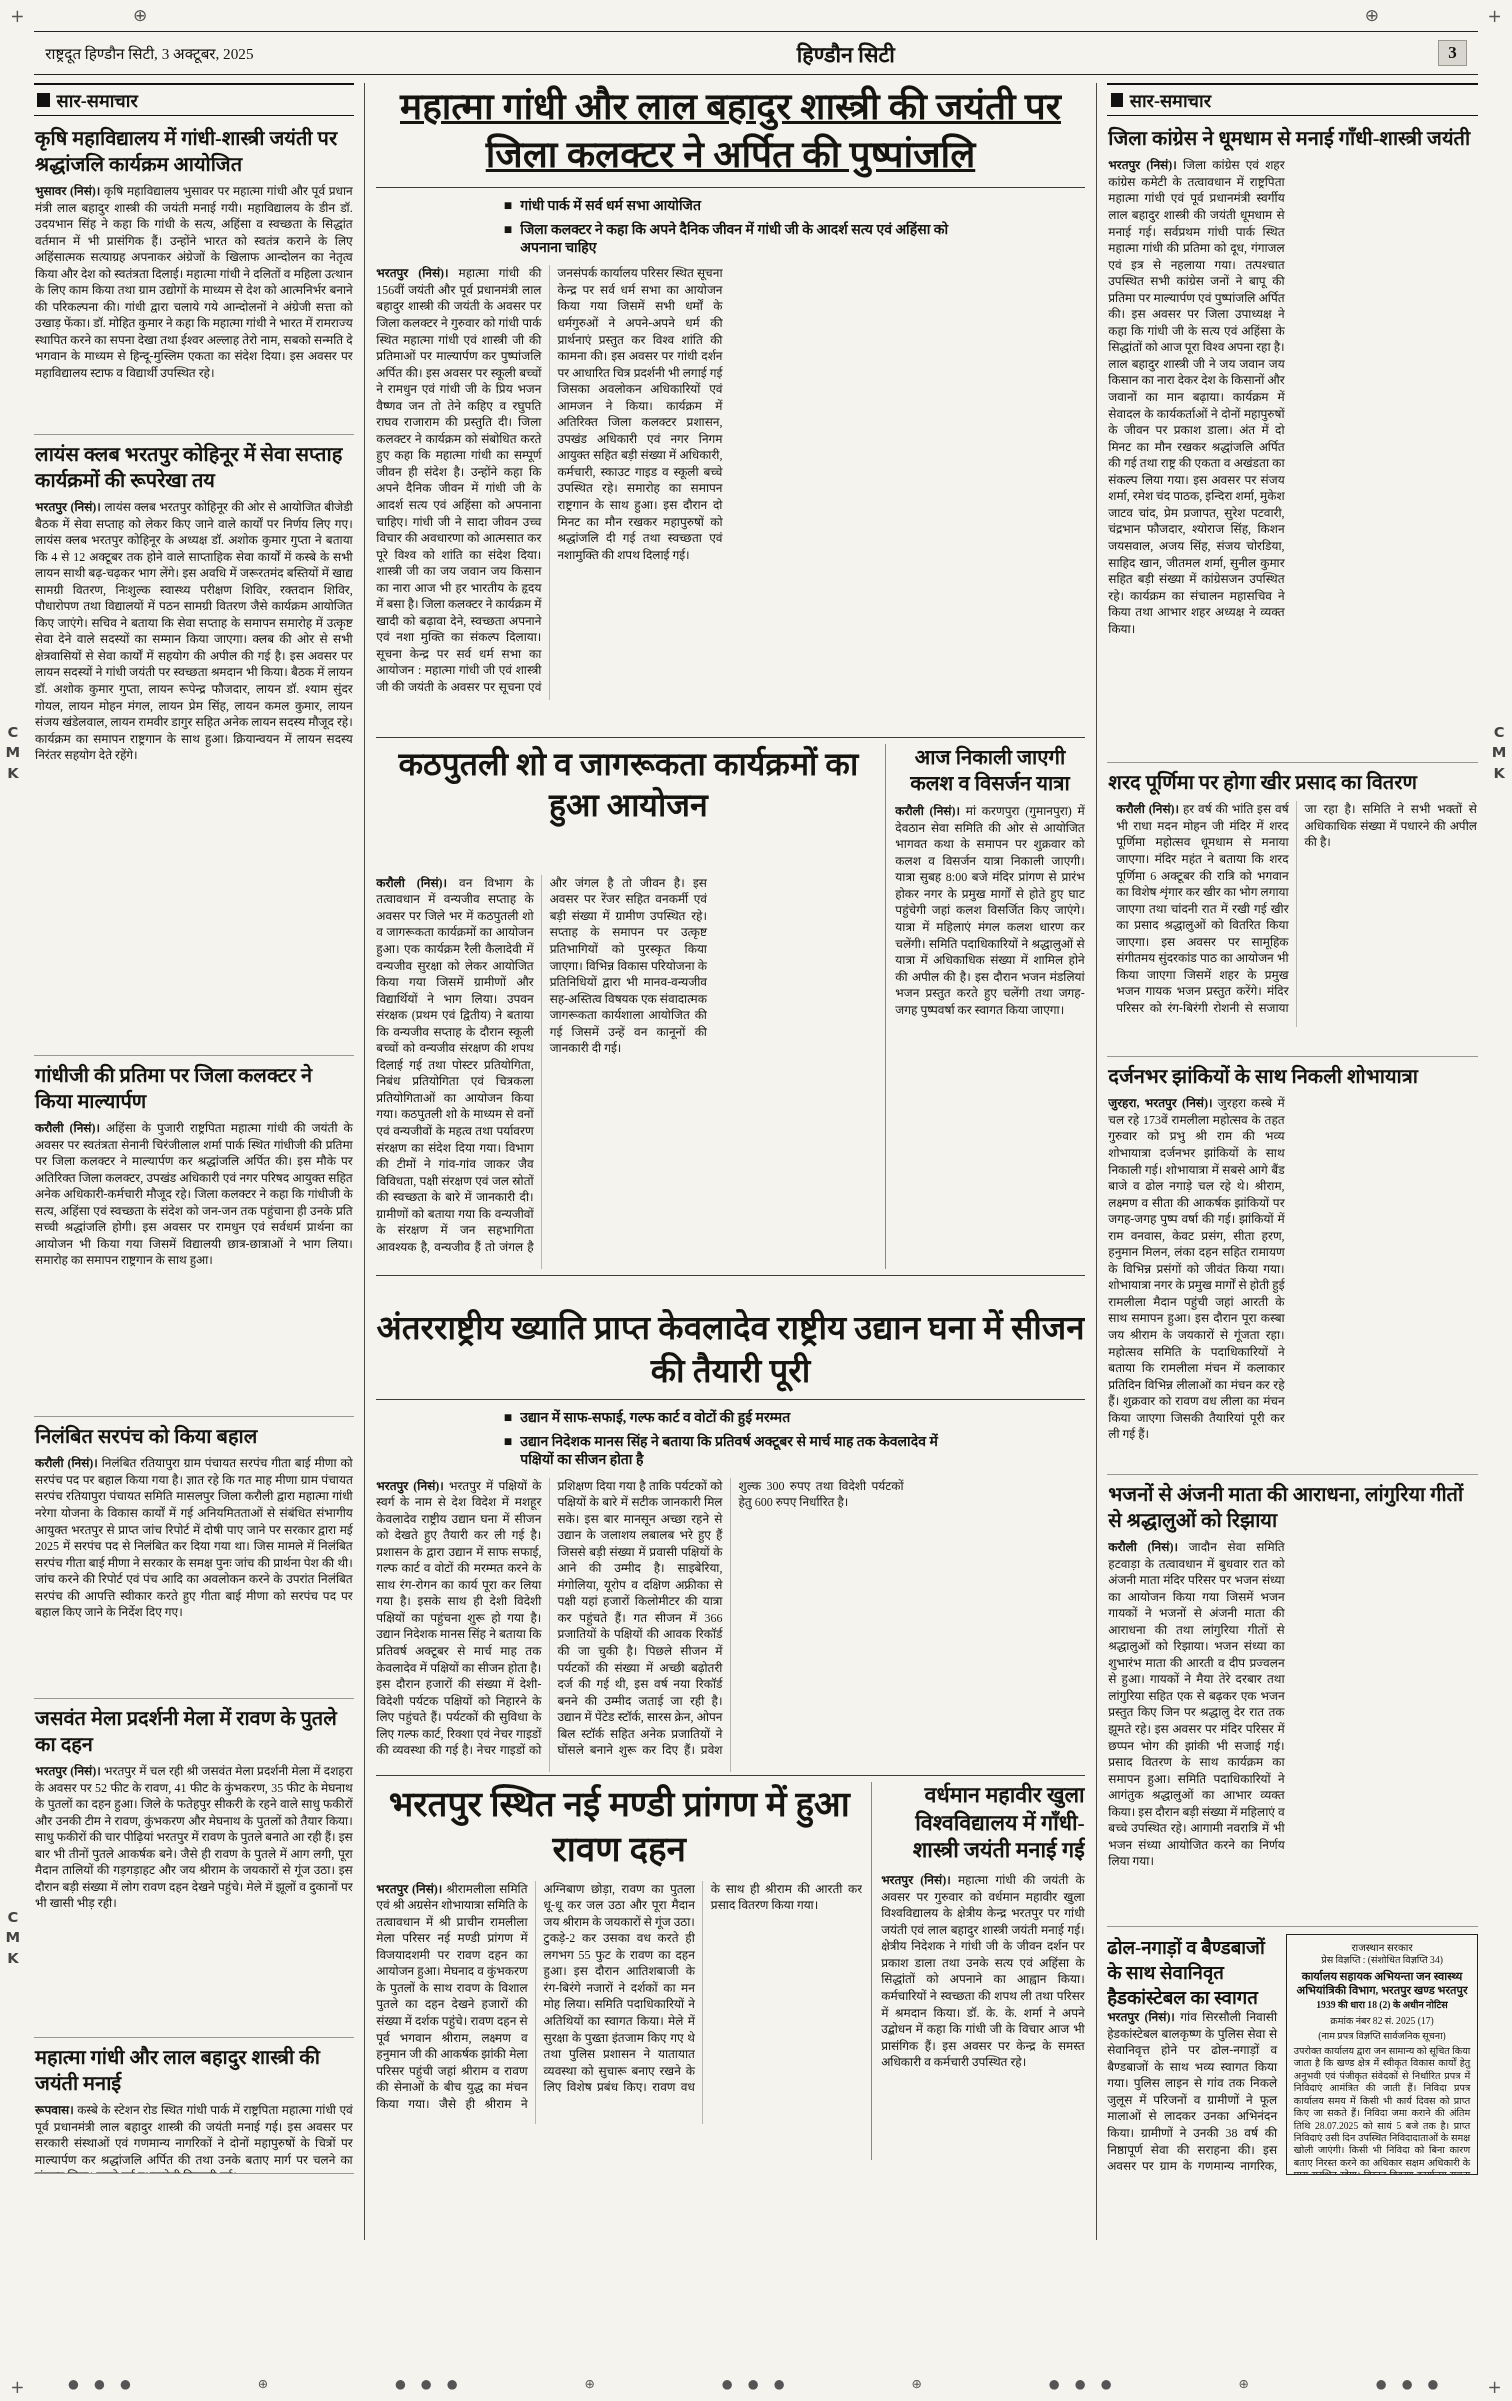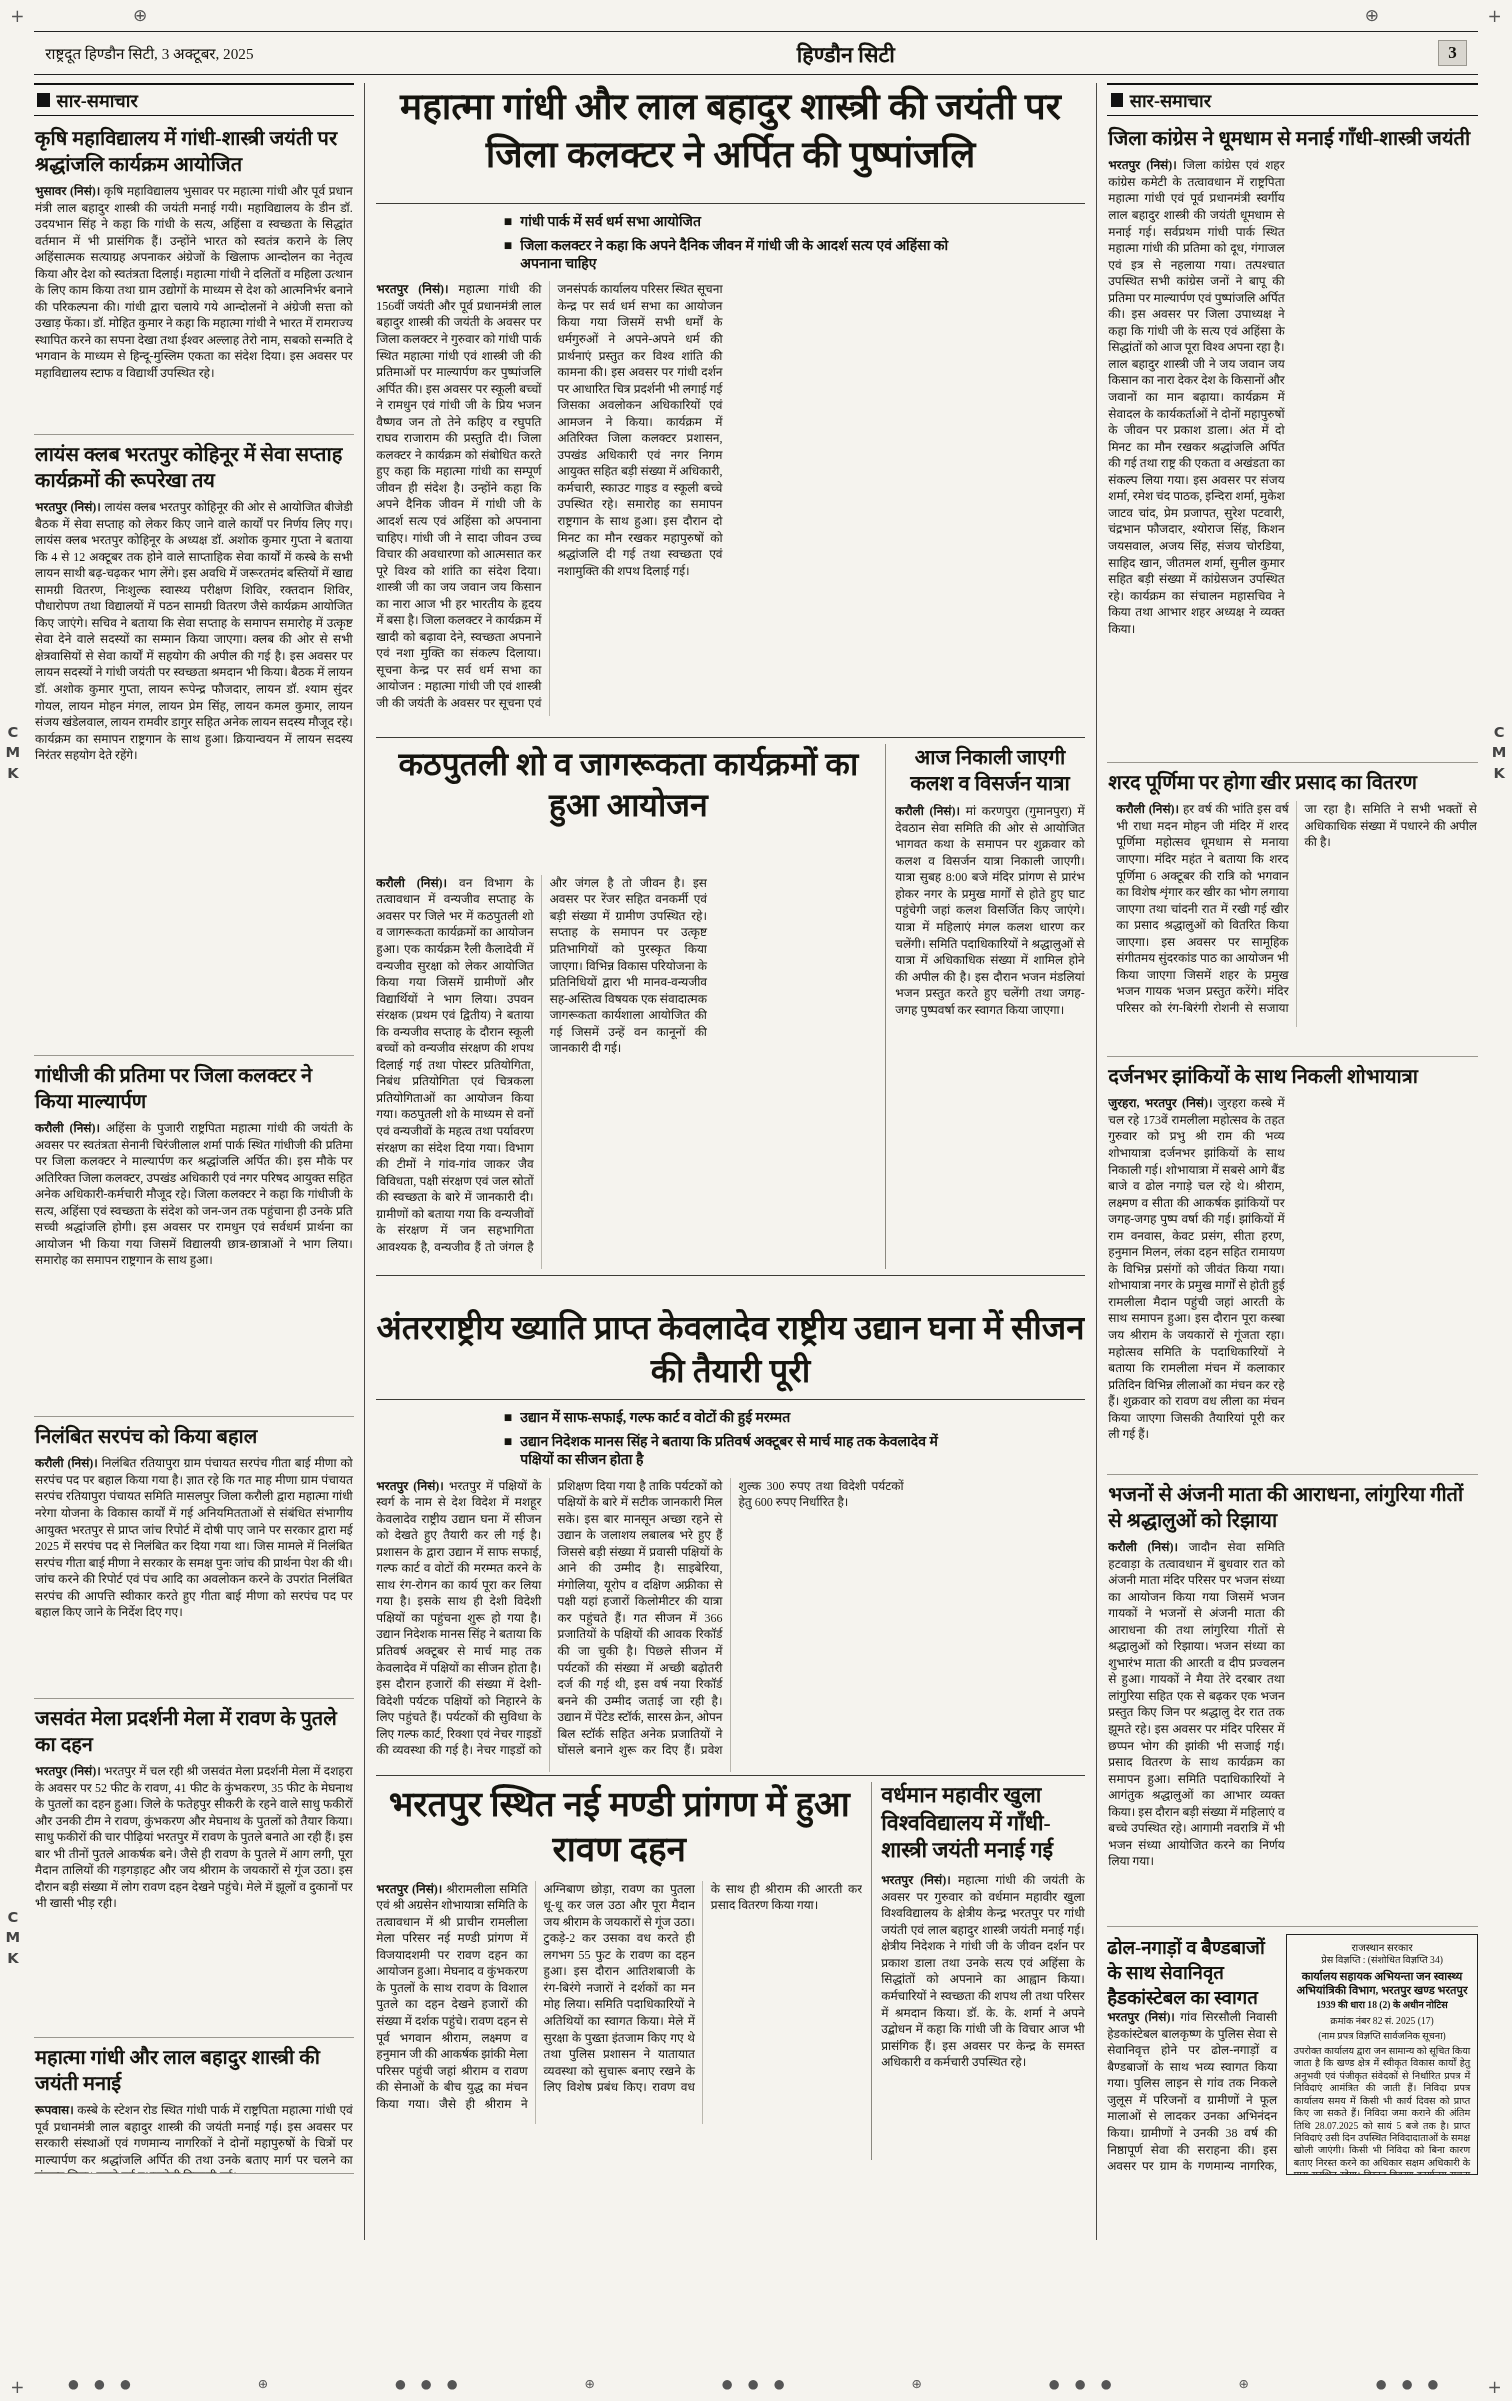--- a/index.html
+++ b/index.html
@@ -54,21 +54,21 @@
   .dl { font-weight:bold; }
 
   .h560{height:316px;} .h1100{height:621px;} .h640{height:361px;} .h500{height:282px;}
   .h600{height:339px;} .h240{height:136px;}
   .h1140{height:644px;} .h520{height:294px;} .h740{height:418px;} .h800{height:452px;}
 
   
   .story { overflow:hidden; }
   .story h1 { font-weight:bold; text-align:center; line-height:1.3; }
   .mainstory { height:655px; border-bottom:1.7px solid #3c3b36; padding-bottom:4.5px; }
-  .mainstory h1 { font-size:37px; border-bottom:1.1px solid #3c3b36; padding-bottom:24px; }
+  .mainstory h1 { font-size:37px; border-bottom:1.1px solid #3c3b36; padding-bottom:8px;text-decoration:underline; }
   .bullets { width:64%; margin:9px auto 8px; list-style:none; }
   .bullets li { display:flex; gap:8px; font-weight:bold; font-size:14px; line-height:1.3; margin:5.6px 0; }
   .cols { column-gap:16px; column-rule:0.6px solid #b9b6ad; column-fill:auto; overflow:hidden; }
   .c4 { column-count:4; } .c3 { column-count:3; } .c2 { column-count:2; }
   .mainbody { height:435px; }
 
   .row { display:flex; border-bottom:1.7px solid #3c3b36; }
   .kathrow { height:538px; padding:5.6px 0; }
   .kath { width:72%; padding-right:5px; border-right:0.6px solid #8b887f; }
   .kath h1 { font-size:32px; margin-bottom:8px; }
@@ -78,21 +78,21 @@
 
   .keoladeo { height:500px; border-bottom:1.7px solid #3c3b36; padding:6.8px 0; }
   .keoladeo h1 { font-size:33px; border-bottom:1.1px solid #3c3b36; padding-bottom:6.8px;margin-top:24px; }
   .keobody { height:294px; }
 
   .ravanrow { height:390px; padding:5.6px 0; border-bottom:none; }
   .ravan { width:70%; padding-right:9px; border-right:0.6px solid #8b887f; }
   .ravan h1 { font-size:35px; margin-bottom:8px; }
   .ravanbody { height:243px; }
   .vmou { width:30%; padding-left:9px; }
-  .vmou h3 { font-size:21.5px; text-align:left; line-height:1.3; margin-bottom:6.8px; }
+  .vmou h3 { font-size:21.5px; text-align:right; line-height:1.3; margin-bottom:6.8px; }
 
   
   .rbottom { display:flex; gap:9px; padding-top:6.8px; height:248px; overflow:hidden; }
   .retire { width:47%; }
   .retire h3 { font-size:18.6px; }
   .notice { width:53%; border:1.1px solid #222; padding:5.6px 6.8px; font-size:9.6px;
             line-height:1.3; text-align:justify; overflow:hidden; background:#f7f5f0; }
   .notice .n1 { text-align:center; font-size:10.2px; }
   .notice .n2 { text-align:center; font-weight:bold; font-size:11.3px; line-height:1.25; margin:2.3px 0; }
   .notice .n3 { text-align:center; font-size:9.6px; margin-bottom:2.3px; }

